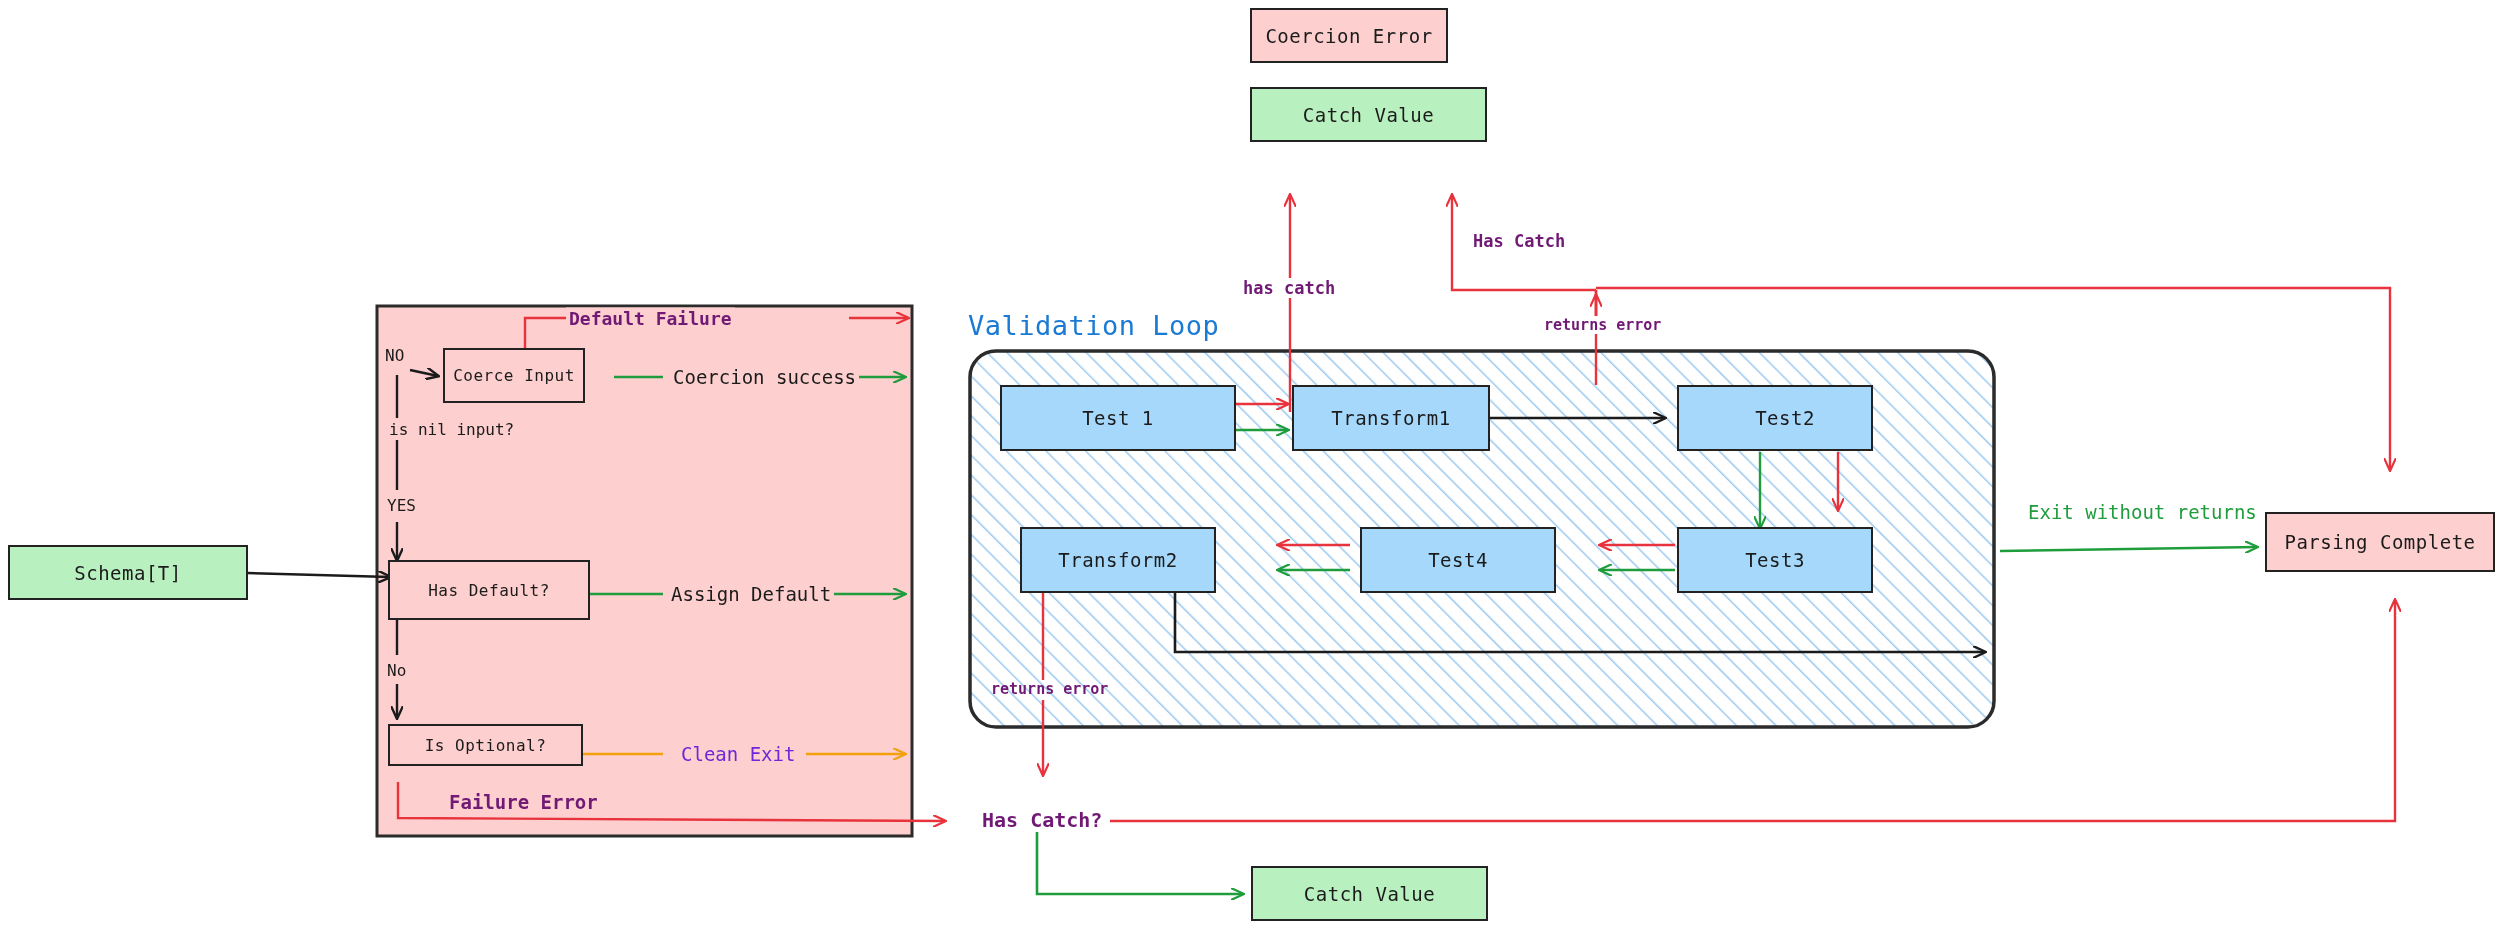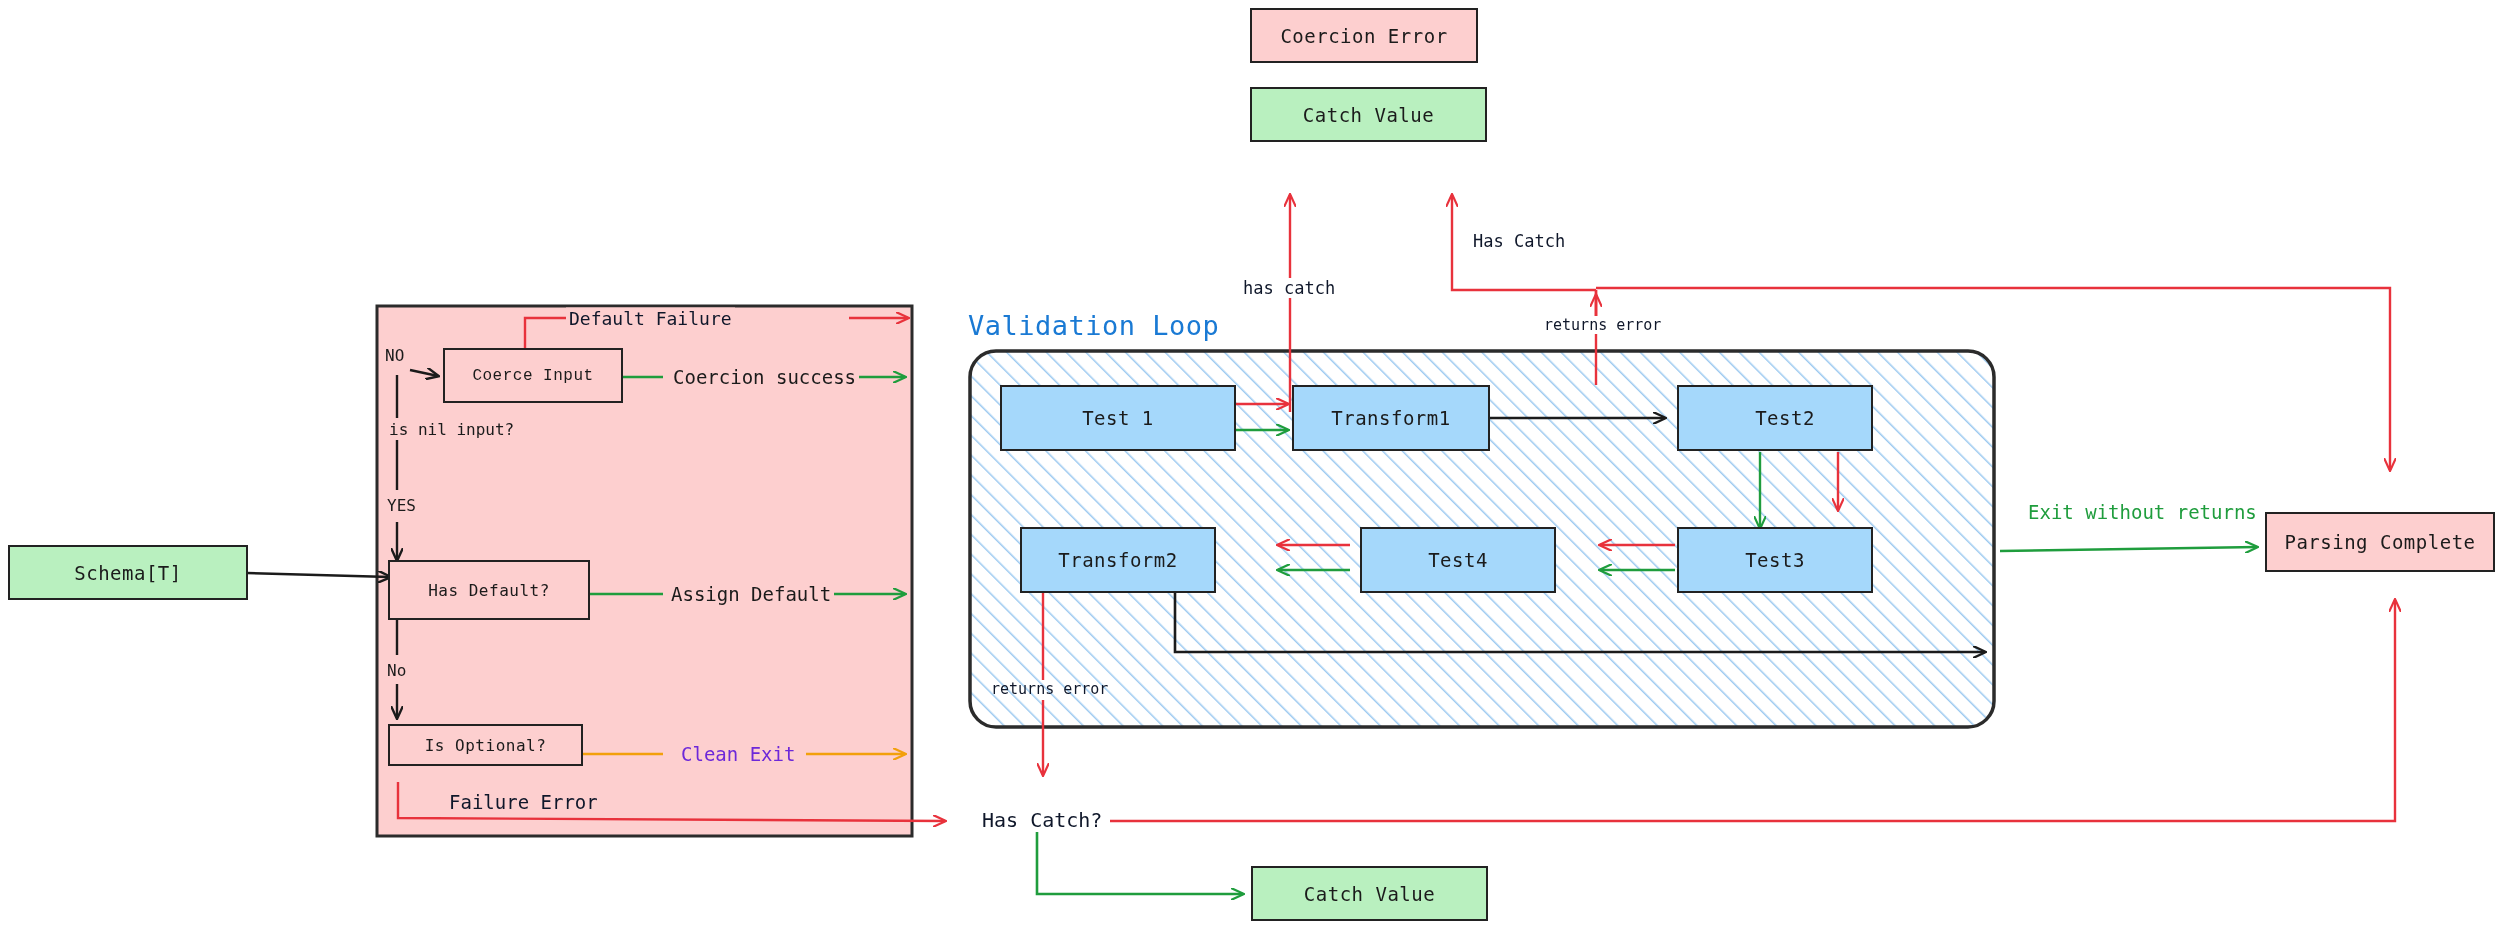--- a/index.html
+++ b/index.html
@@ -40,21 +40,21 @@
   .node.blue   { background: #a5d8fb; }
   .node.plain  { background: #fdcfcf; }
 
   .edge-label {
     position: absolute;
     font-family: "DejaVu Sans Mono", "Liberation Mono", monospace;
     white-space: nowrap;
     background: transparent;
     pointer-events: none;
   }
-  .lbl-red    { color: #0f172a; }
+  .lbl-red    { color: #701a75; font-weight: bold; }
   .lbl-green  { color: #1f9d3d; }
   .lbl-orange { color: #6d28d9; }
   .lbl-black  { color: #1b1b1b; }
 
   .cluster-title {
     position: absolute;
     font-family: "DejaVu Sans Mono", "Liberation Mono", monospace;
     font-size: 27px;
     color: #1a7ad4;
     letter-spacing: 0.5px;
@@ -153,33 +153,33 @@
     <path d="M1043,592 L1043,680" fill="none" stroke="#e8323c" stroke-width="2.4"></path>
     <path d="M1043,700 L1043,775" fill="none" stroke="#e8323c" stroke-width="2.4" marker-end="url(#ar-red)"></path>
 
     <path d="M1110,821 L2395,821 L2395,600" fill="none" stroke="#e8323c" stroke-width="2.4" marker-end="url(#ar-red)"></path>
   </svg>
 
   <div class="node green" style="left:8px; top:545px; width:240px; height:55px;text-align:right;">
     <span>Schema[T]</span>
   </div>
 
-  <div class="node plain" style="left:443px; top:348px; width:180px; height:55px;font-family:Liberation Mono, monospace;">
+  <div class="node plain" style="left:443px; top:348px; width:142px; height:55px;">
     <span style="font-size:16px;">Coerce Input</span>
   </div>
 
   <div class="node plain" style="left:388px; top:560px; width:202px; height:60px;">
     <span style="font-size:16px;">Has Default?</span>
   </div>
 
   <div class="node plain" style="left:388px; top:724px; width:195px; height:42px;">
     <span style="font-size:16px;">Is Optional?</span>
   </div>
 
-  <div class="node pink" style="left:1250px; top:8px; width:228px; height:55px;">
+  <div class="node pink" style="left:1250px; top:8px; width:198px; height:55px;">
     <span>Coercion Error</span>
   </div>
 
   <div class="node green" style="left:1250px; top:87px; width:237px; height:55px;">
     <span>Catch Value</span>
   </div>
 
   <div class="node blue" style="left:1000px; top:385px; width:236px; height:66px;">
     <span>Test 1</span>
   </div>

